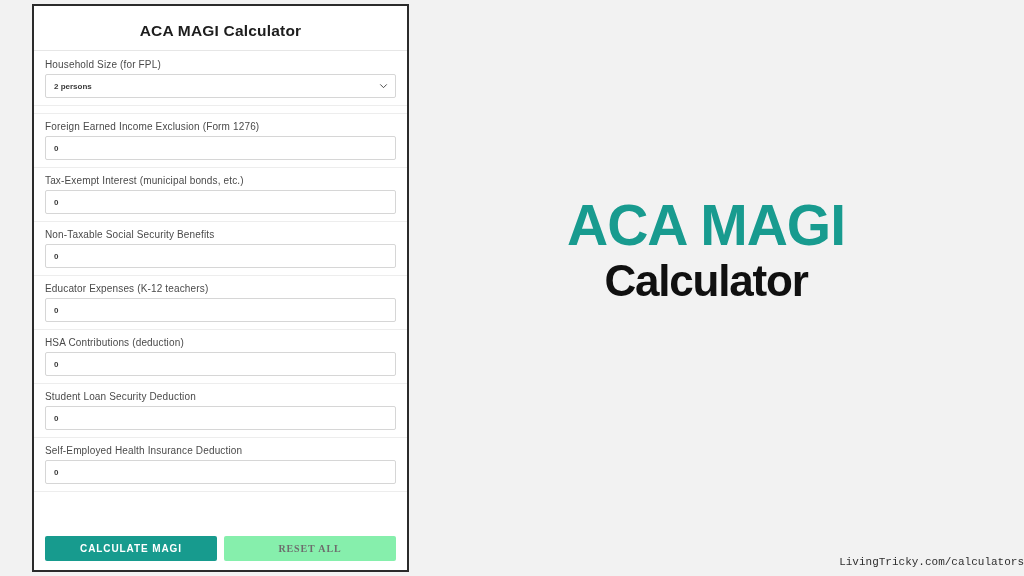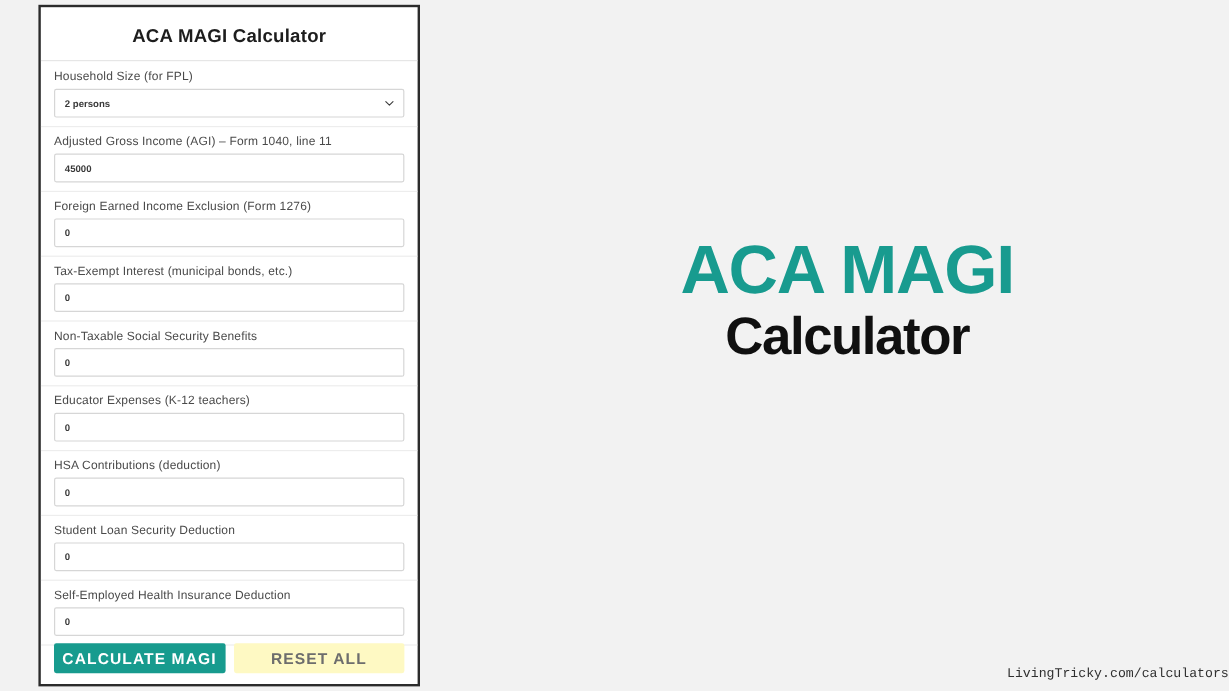--- a/index.html
+++ b/index.html
@@ -17,21 +17,21 @@
     width: 1024px;
     height: 576px;
     background: #f2f2f2;
   }
 
   
   #card {
     position: absolute;
     left: 32px;
     top: 4px;
-    width: 318px;
+    width: 377px;
     height: 568px;
     background: #ffffff;
     border: 2px solid #2b2b2b;
     overflow: hidden;
   }
   #card-inner {
     position: absolute;
     left: 0; top: 0; right: 0; bottom: 0;
     padding: 14px 11px 0 11px;
   }
@@ -98,36 +98,37 @@
     right: 11px;
     bottom: 9px;
     display: flex;
     gap: 7px;
   }
   .btn {
     flex: 1;
     height: 25px;
     border: none;
     border-radius: 2px;
-    font-size: 13px;
+    font-size: 10px;
     font-weight: bold;
     letter-spacing: 0.9px;
     cursor: pointer;
     font-family: "Liberation Sans", sans-serif;
     display: flex;
     align-items: center;
     justify-content: center;
   }
   .btn-primary {
     background: #179b8e;
     color: #ffffff;
   }
   .btn-secondary {
-    background: #fef9c3;
+    background: #86efac;
     color: #6d6d6d;
+    font-family: Liberation Serif, serif;
   }
 
   
   #hero {
     position: absolute;
     left: 400px;
     top: 196px;
     width: 612px;
     text-align: center;
   }
@@ -173,24 +174,20 @@
           <div class="field-input">2 persons</div>
           <span class="chevron">
             <svg viewBox="0 0 12 12" width="9" height="9" aria-hidden="true">
               <path d="M2 4.2 L6 8.2 L10 4.2" fill="none" stroke="#3a3a3a" stroke-width="1.2" stroke-linecap="round" stroke-linejoin="round"></path>
             </svg>
           </span>
         </div>
       </div>
       <div class="field-sep"></div>
 
-      <div class="field">
-        <div class="field-label">Adjusted Gross Income (AGI) – Form 1040, line 11</div>
-        <div class="field-input">45000</div>
-      </div>
       <div class="field-sep"></div>
 
       <div class="field">
         <div class="field-label">Foreign Earned Income Exclusion (Form 1276)</div>
         <div class="field-input">0</div>
       </div>
       <div class="field-sep"></div>
 
       <div class="field">
         <div class="field-label">Tax-Exempt Interest (municipal bonds, etc.)</div>

